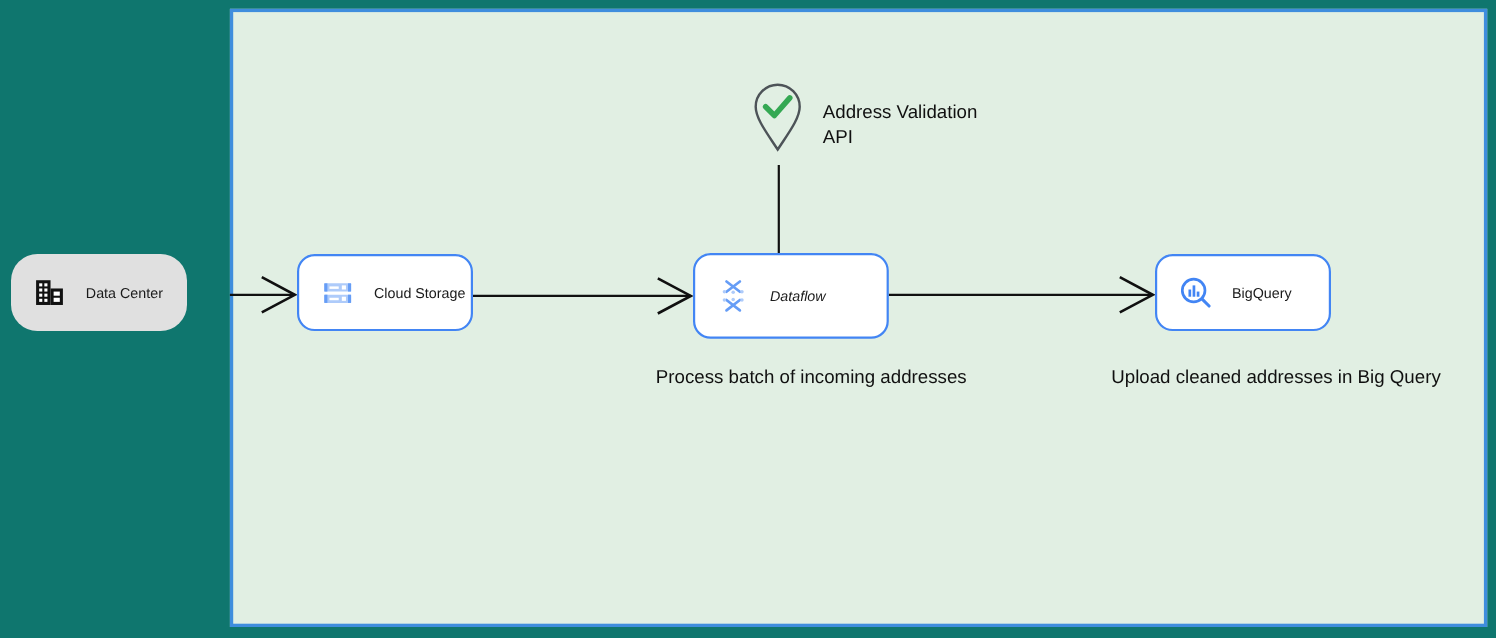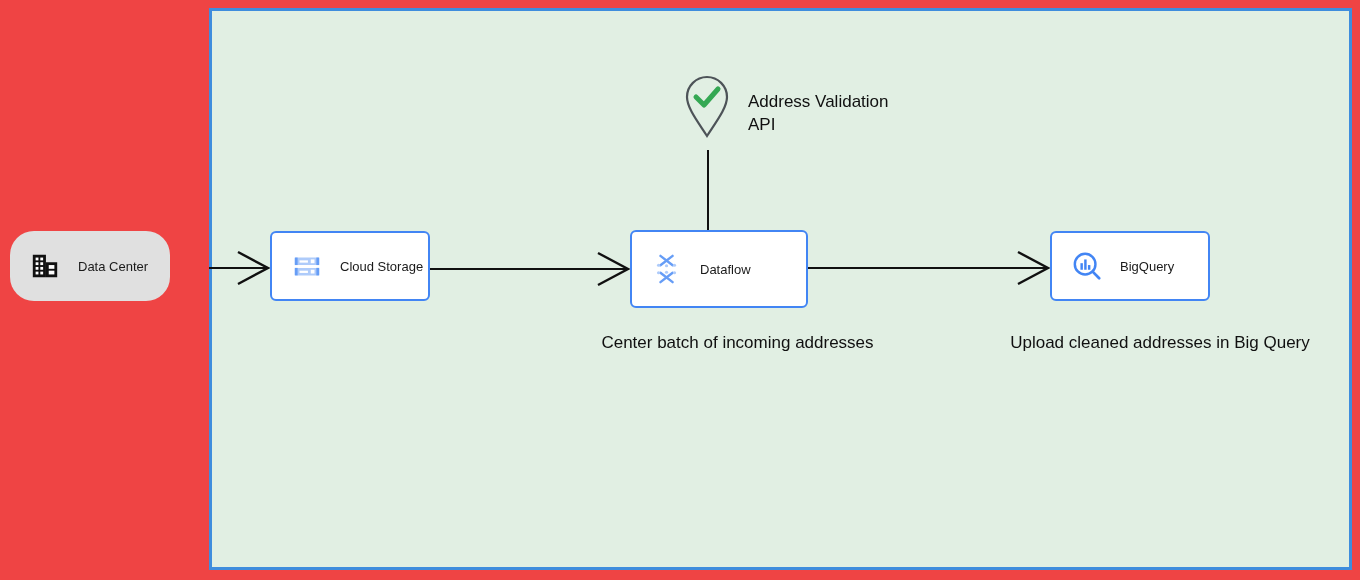--- a/index.html
+++ b/index.html
@@ -4,21 +4,21 @@
 <style>
   html, body {
     margin: 0;
     padding: 0;
     background: #000000;
   }
   #canvas {
     position: relative;
     width: 1360px;
     height: 580px;
-    background: #ef4444;
+    background: #0f766e;
     font-family: "Liberation Sans", sans-serif;
     overflow: hidden;
   }
 
   
   #cloud-container {
     position: absolute;
     left: 209px;
     top: 8px;
     width: 1143px;
@@ -27,21 +27,21 @@
     border: 3px solid #3f8ddd;
     box-sizing: border-box;
   }
 
   
   .node {
     position: absolute;
     box-sizing: border-box;
     display: flex;
     align-items: center;
-    border-radius: 6px;
+    border-radius: 16px;
   }
   .node-cloud {
     background: #ffffff;
     border: 2px solid #4285f4;
   }
   .node-onprem {
     background: #e0e0e0;
     border: none;
     border-radius: 24px;
   }
@@ -57,21 +57,21 @@
   .node-label {
     margin-left: 16px;
     font-size: 13px;
     color: #1a1a1a;
     white-space: nowrap;
   }
 
   
   #node-datacenter   { left: 10px;   top: 231px; width: 160px; height: 70px; }
   #node-cloudstorage { left: 270px;  top: 231px; width: 160px; height: 70px; }
-  #node-dataflow     { left: 630px;  top: 230px; width: 178px; height: 78px; }
+  #node-dataflow     { left: 630px;  top: 230px; width: 178px; height: 78px; font-style: italic; }
   #node-bigquery     { left: 1050px; top: 231px; width: 160px; height: 70px; }
 
   
   .caption {
     position: absolute;
     font-size: 17px;
     line-height: 24px;
     color: #101010;
     white-space: pre-line;
   }
@@ -223,16 +223,16 @@
         <circle cx="14" cy="14" r="11" fill="none" stroke="#4285f4" stroke-width="2.6"></circle>
         <rect x="9" y="13" width="2.6" height="7" fill="#4285f4"></rect>
         <rect x="13" y="9" width="2.6" height="11" fill="#4285f4"></rect>
         <rect x="17" y="15" width="2.6" height="5" fill="#4285f4"></rect>
         <line x1="22" y1="22" x2="29" y2="29" stroke="#4285f4" stroke-width="3" stroke-linecap="round"></line>
       </svg>
     </span>
     <span class="node-label">BigQuery</span>
   </div>
 
-  <div class="caption" id="caption-process">Center batch of incoming addresses</div>
+  <div class="caption" id="caption-process">Process batch of incoming addresses</div>
   <div class="caption" id="caption-store">Upload cleaned addresses in Big Query</div>
 
 </div>
 
 </body></html>

